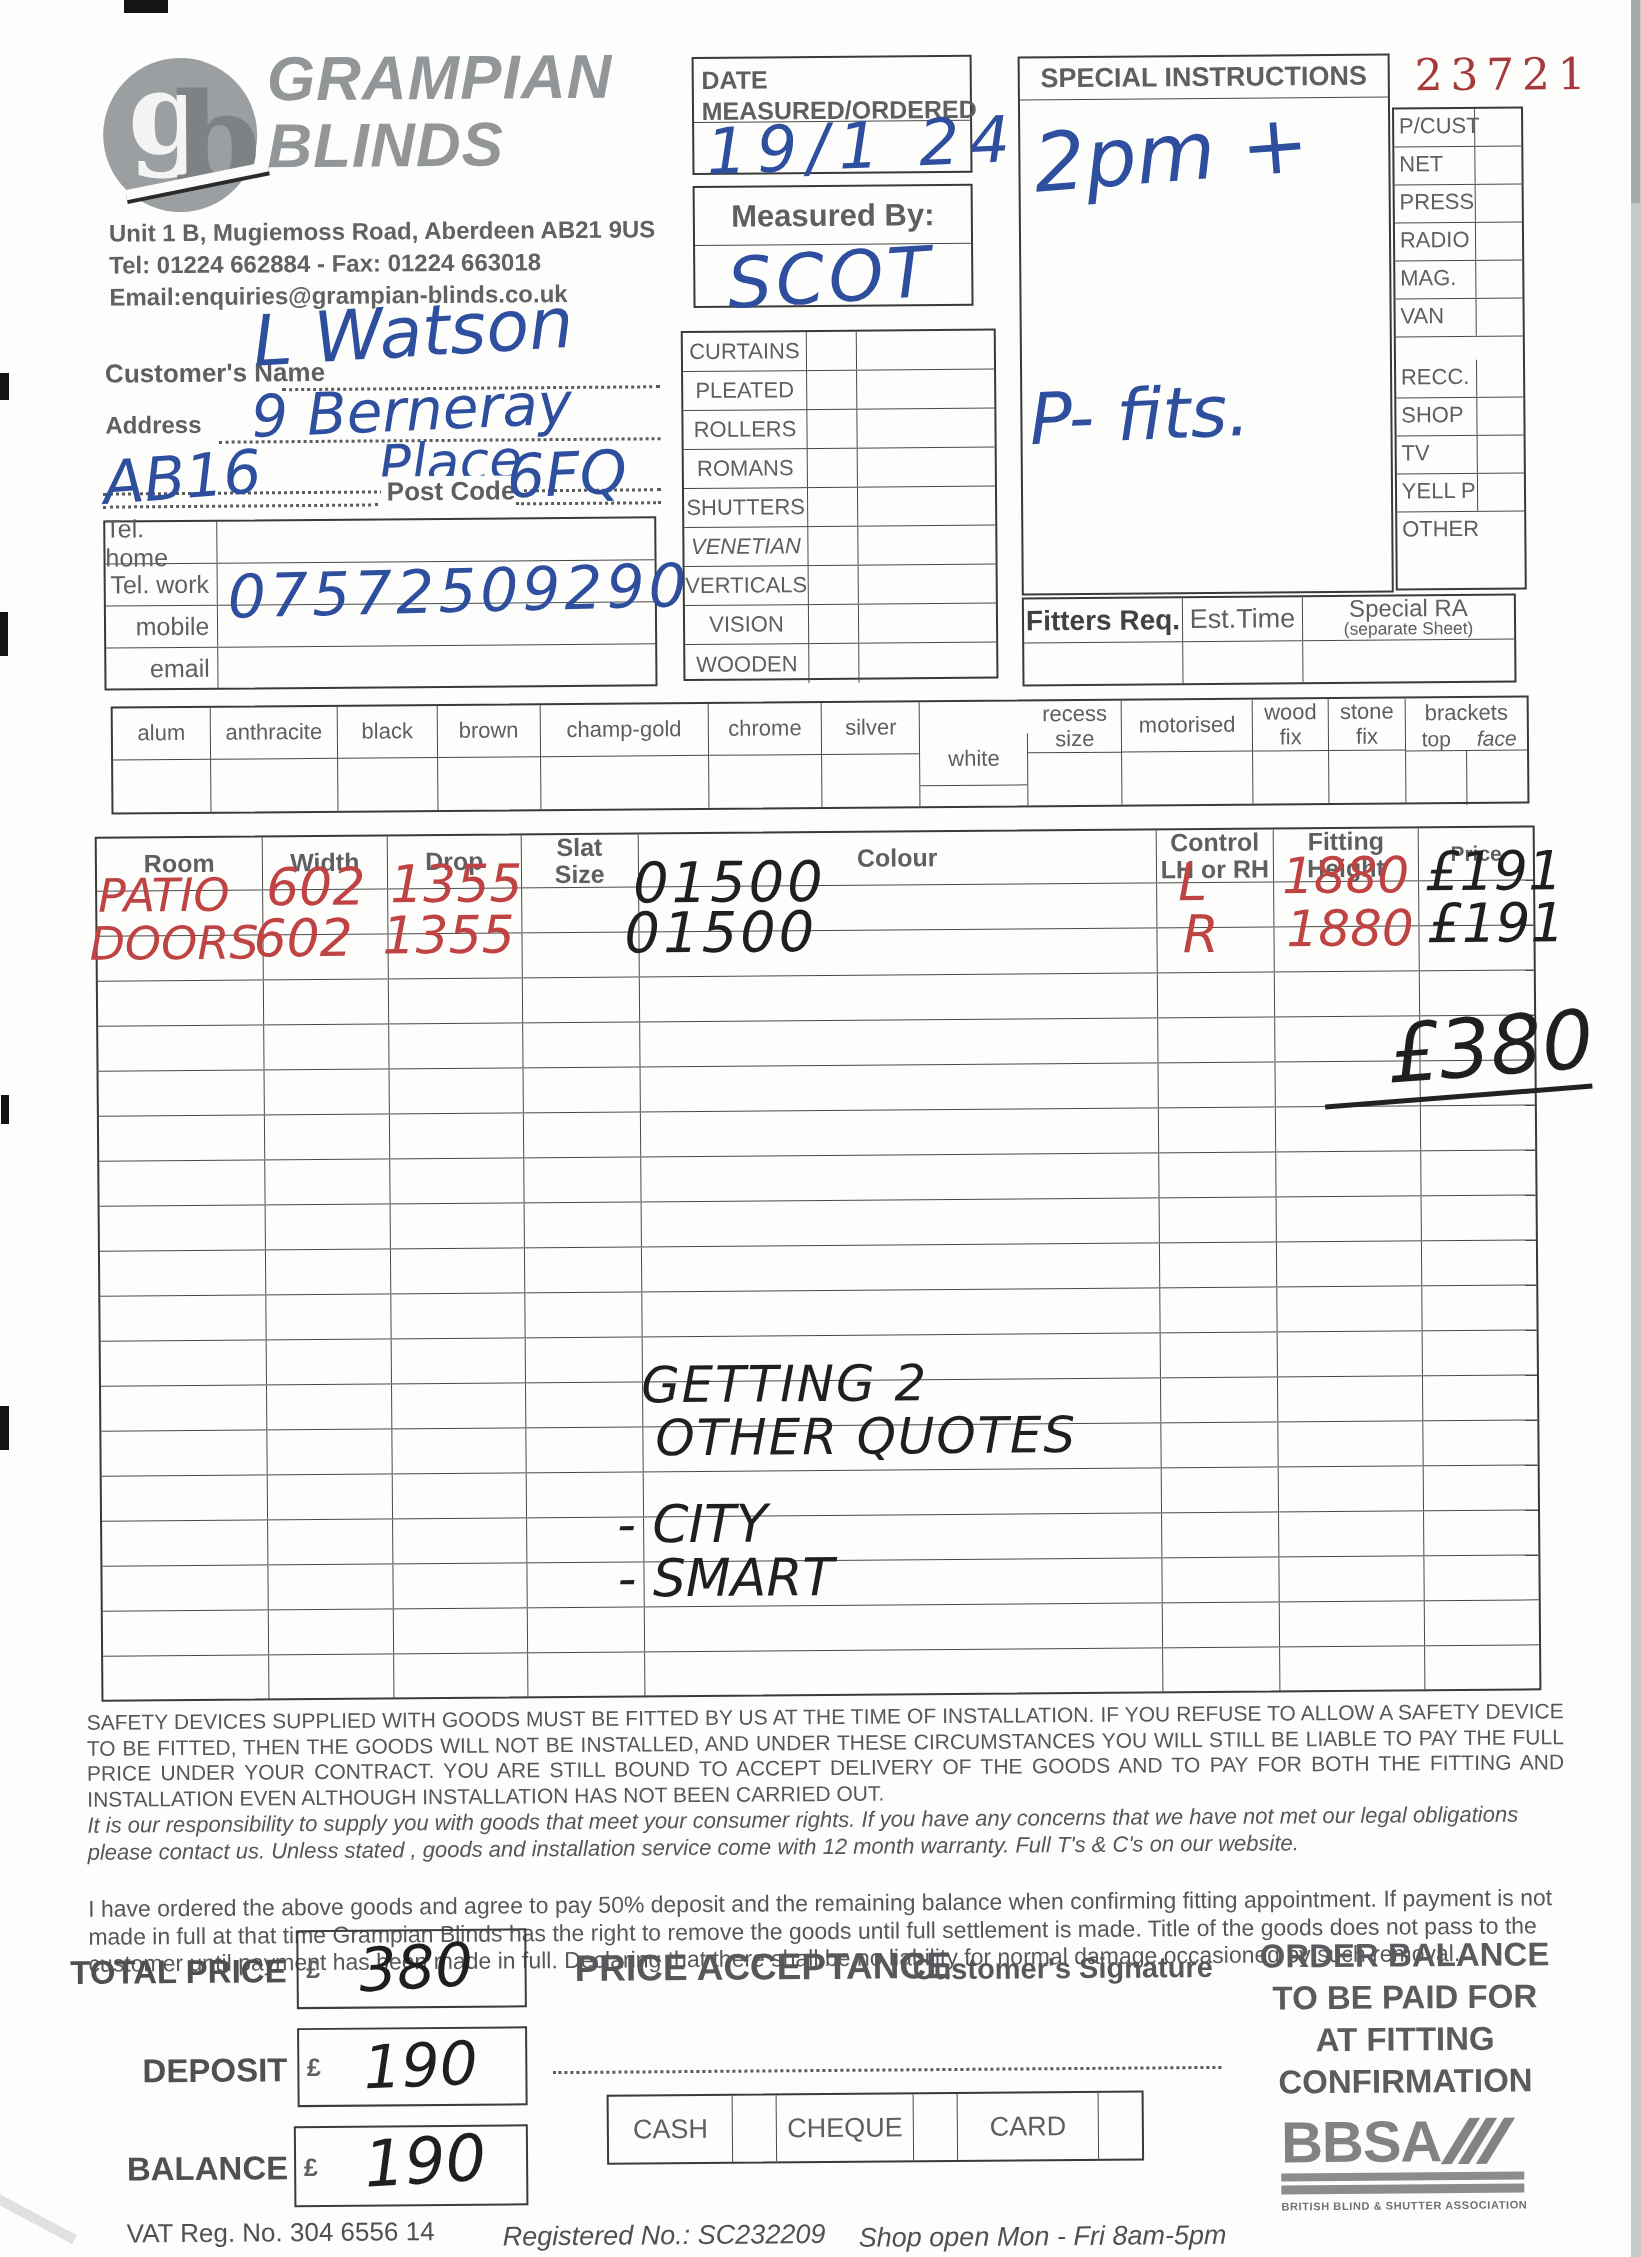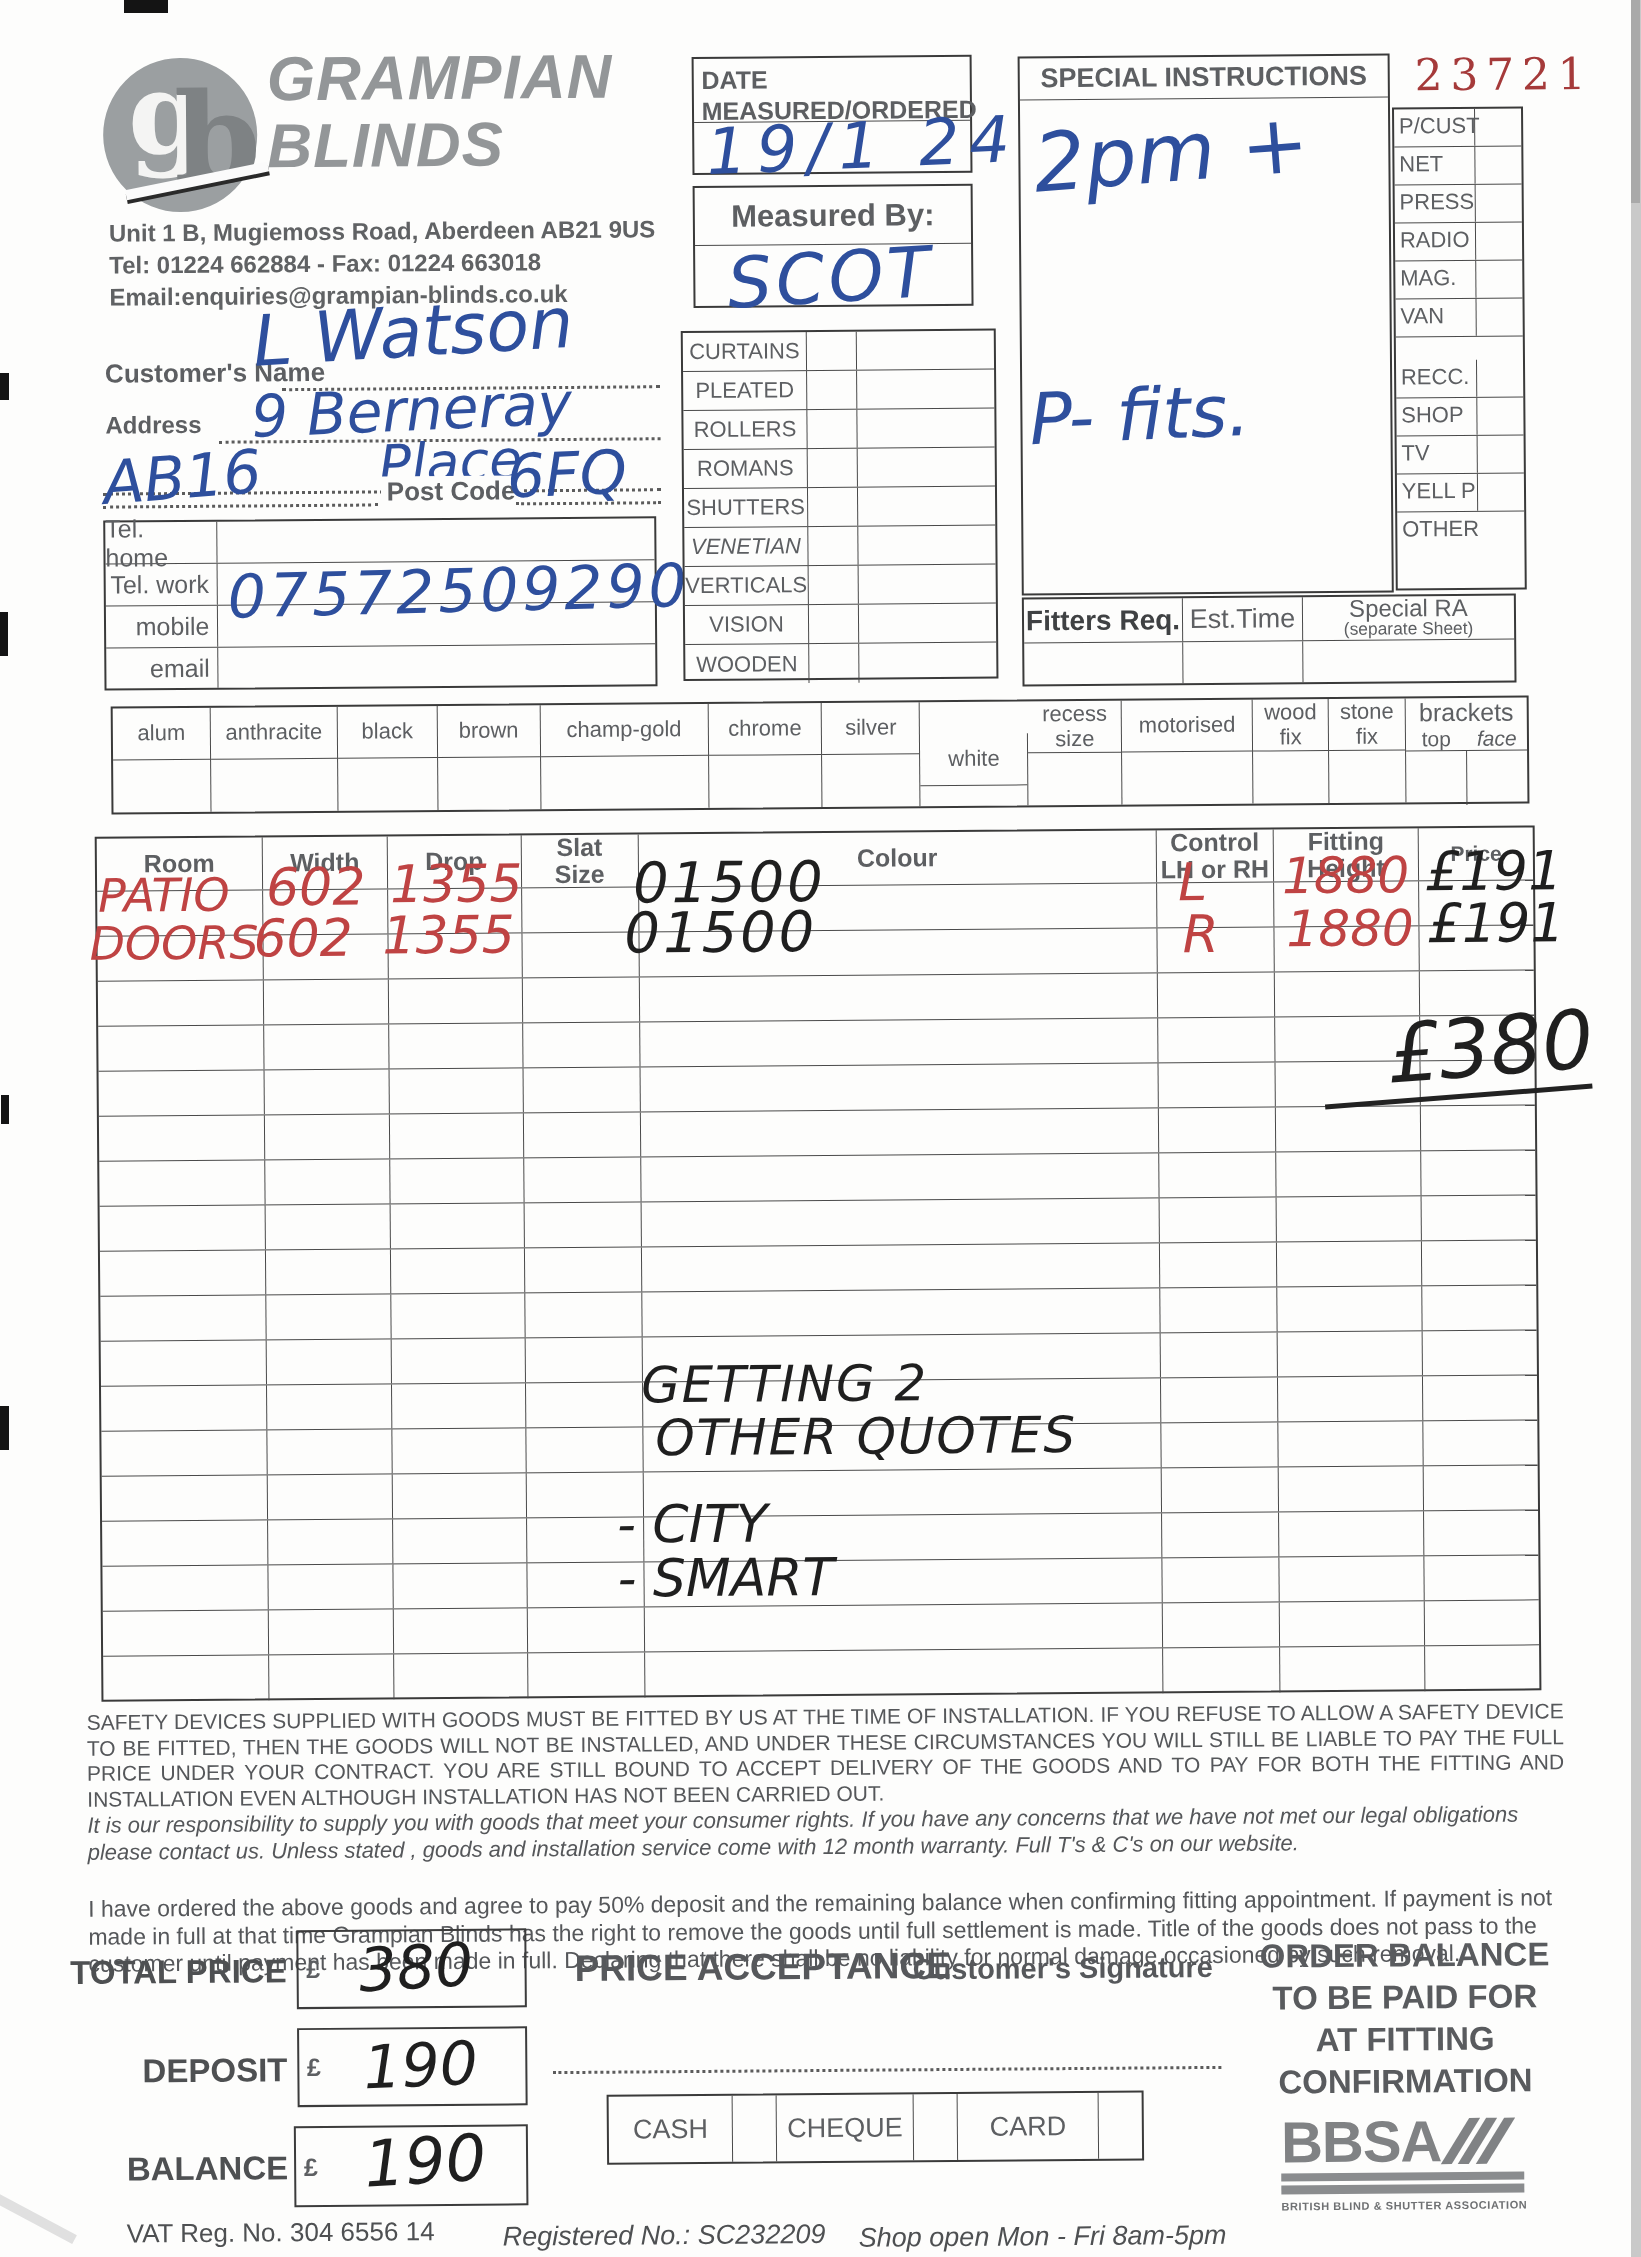--- a/index.html
+++ b/index.html
@@ -262,21 +262,21 @@
           <div class="print ctr pre rowline" style="height: 52px; font-size: 22px; line-height: 1.1;">wood
 fix</div>
           <div style="height: 54px;"></div>
         </div>
         <div class="cellline" style="width: 77px;">
           <div class="print ctr pre rowline" style="height: 52px; font-size: 22px; line-height: 1.1;">stone
 fix</div>
           <div style="height: 54px;"></div>
         </div>
         <div style="width: 121px;">
-          <div class="print ctr" style="height: 29px; font-size: 25px;">brackets</div>
+          <div class="print ctr" style="height: 29px; font-size: 22px;">brackets</div>
           <div class="flex print" style="height: 23px; font-size: 21px; border-bottom: 1.9px solid rgb(74, 74, 74);">
             <div class="ctr" style="width: 50%;">top</div>
             <div class="ctr" style="width: 50%; font-style: italic;">face</div>
           </div>
           <div class="flex" style="height: 54px;">
             <div class="cellline" style="width: 50%;"></div>
             <div style="width: 50%;"></div>
           </div>
         </div>
       </div>

